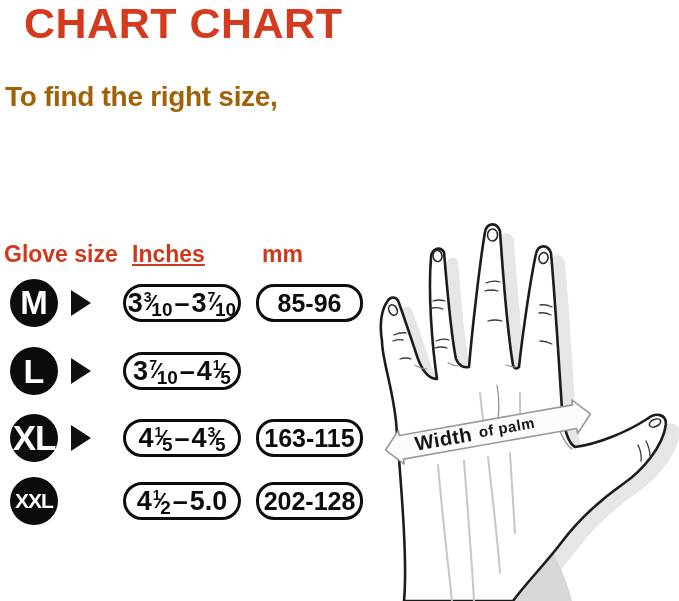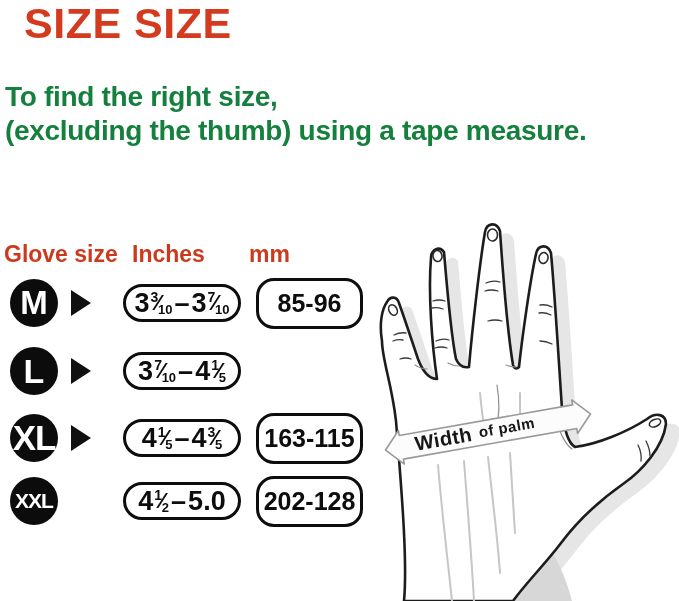--- a/index.html
+++ b/index.html
@@ -6,28 +6,28 @@
   body{
     width:679px;height:601px;position:relative;background:#ffffff;overflow:hidden;
     font-family:"Liberation Sans", sans-serif;color:#111;
   }
   .title{
     position:absolute;left:24px;top:1px;font-size:43px;line-height:44px;
     font-weight:700;color:#d43a1e;letter-spacing:0.5px;white-space:nowrap;
   }
   .instructions{
     position:absolute;left:5px;top:80px;font-size:28px;line-height:34px;
-    font-weight:700;color:#15803d;letter-spacing:-0.3px;white-space:nowrap;
+    font-weight:700;color:#a16207;letter-spacing:-0.3px;white-space:nowrap;
   }
   .hdr{
     position:absolute;top:241px;font-size:23px;font-weight:700;color:#cd391d;white-space:nowrap;
   }
   .hdr-glove{left:4px;text-align:center;}
-  .hdr-inches{left:132px;}
-  .hdr-mm{left:249px;}
+  .hdr-inches{left:132px;text-decoration:underline;}
+  .hdr-mm{left:262px;}
   .size-row{
     position:absolute;left:10px;display:flex;align-items:center;height:50px;
   }
   .row-m{top:278px;} .row-l{top:346px;} .row-xl{top:413px;} .row-xxl{top:476px;}
   .badge{
     width:48px;height:48px;border-radius:50%;background:#0c0c0c;color:#fff;
     display:flex;align-items:center;justify-content:center;font-weight:700;flex:0 0 48px;
   }
   .badge-m{font-size:33px;} .badge-l{font-size:34px;}
   .badge-xl{font-size:35px;letter-spacing:-1px;} .badge-xxl{font-size:21px;letter-spacing:-1px;}
@@ -35,45 +35,44 @@
     width:0;height:0;border-left:20px solid #101010;
     border-top:13px solid transparent;border-bottom:13px solid transparent;
     margin-left:13px;flex:0 0 20px;
   }
   .arrow-hidden{visibility:hidden;}
   .pill{
     box-sizing:border-box;border:3px solid #0d0d0d;background:#fff;color:#0d0d0d;
     display:flex;align-items:center;justify-content:center;font-weight:700;white-space:nowrap;
   }
   .inches-pill{width:118px;height:38px;border-radius:19px;margin-left:12px;font-size:27px;}
-  .mm-pill{width:107px;height:51px;border-radius:18px;margin-left:15px;font-size:25px;}
+  .mm-pill{width:107px;height:38px;border-radius:18px;margin-left:15px;font-size:25px;}
   .whole{line-height:1;}
   .frac{display:inline-flex;align-items:center;margin-left:1px;line-height:1;}
   .fn{font-size:14px;display:inline-block;transform:translateY(-6px);}
   .fs{font-size:22px;margin:0 -2px;}
-  .fd{font-size:13px;display:inline-block;transform:translateY(6px);}
+  .fd{font-size:19px;display:inline-block;transform:translateY(6px);}
   .sep{margin:0 2px;line-height:1;}
   .hand-svg{position:absolute;left:360px;top:213px;}
   .hand-shadow{fill:#e6e6e6;stroke:none;}
   .hand-main{fill:#ffffff;stroke:#1c1c1c;stroke-width:2.6;stroke-linejoin:round;}
   .crease{fill:none;stroke:#3a3a3a;stroke-width:1.3;stroke-linecap:round;}
   .crease-soft{fill:none;stroke:#8f8f8f;stroke-width:1.2;stroke-linecap:round;}
   .palm-line{fill:none;stroke:#c6c6c6;stroke-width:2;stroke-linecap:round;}
   .nail{fill:#fdfdfd;stroke:#2a2a2a;stroke-width:1.6;}
   .band-shape{fill:#fcfcfc;stroke:#9a9a9a;stroke-width:1.6;stroke-linejoin:round;}
   .band-text{font-family:"Liberation Sans", sans-serif;font-weight:700;fill:#161616;}
 </style>
 </head>
 <body>
 
-<div class="title">SIZE SIZE</div>
+<div class="title">CHART CHART</div>
 
 <div class="instructions">
   <div>To find the right size,</div>
-  <div>(excluding the thumb) using a tape measure.</div>
 </div>
 
 <div class="hdr hdr-glove">Glove size</div>
 <div class="hdr hdr-inches">Inches</div>
 <div class="hdr hdr-mm">mm</div>
 
 <div class="size-row row-m">
   <div class="badge badge-m">M</div>
   <div class="arrow"></div>
   <div class="pill inches-pill">

